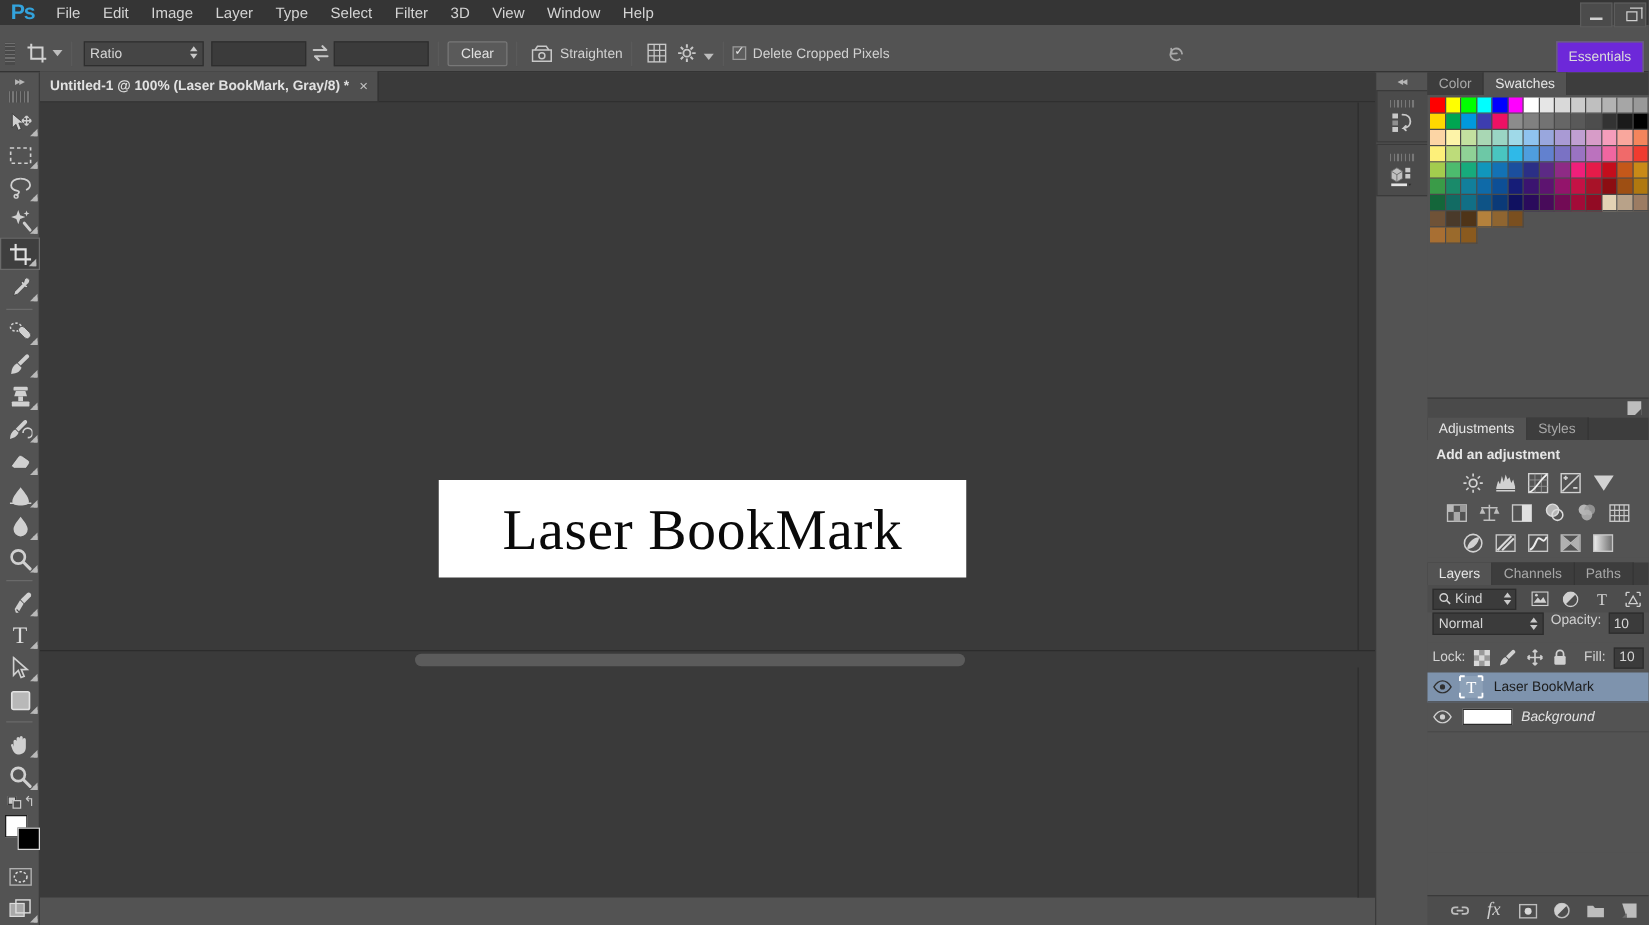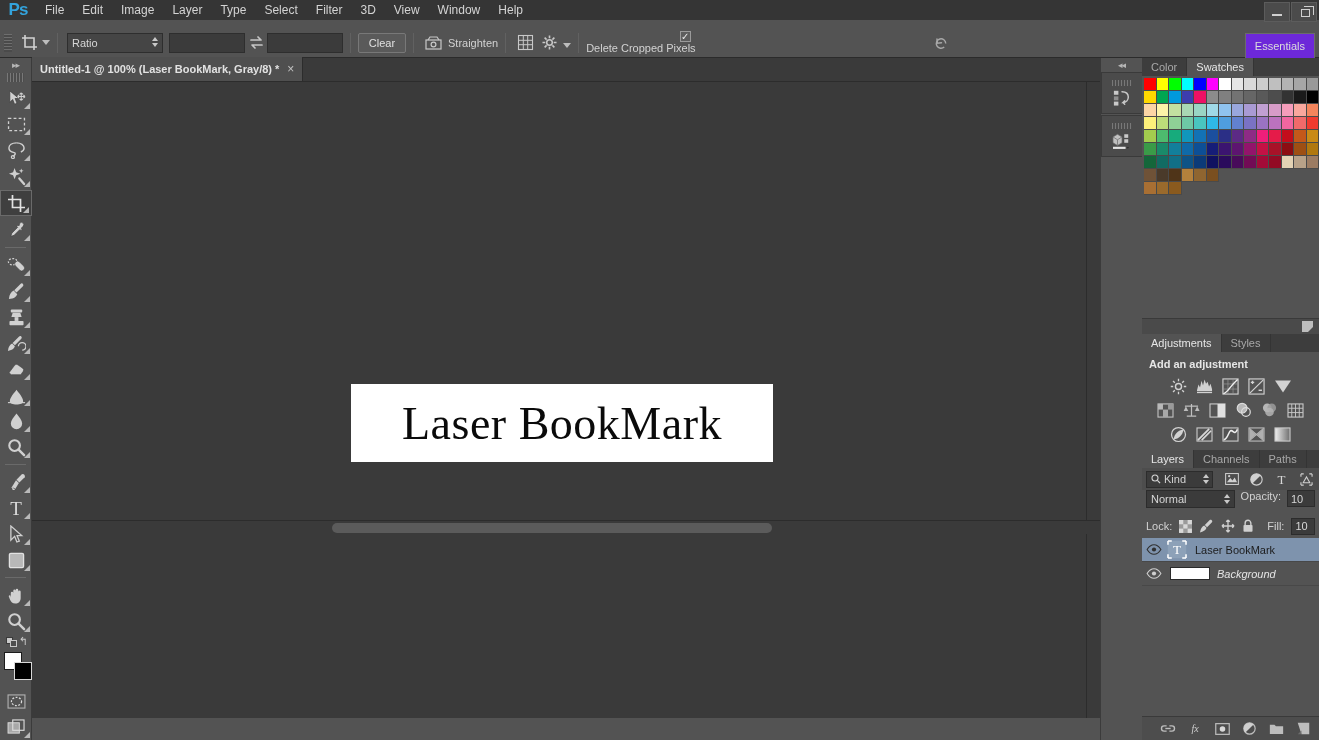--- a/index.html
+++ b/index.html
@@ -255,21 +255,21 @@
     </div>
     <div class="icon-btn">
       <svg width="15" height="15" viewBox="0 0 16 16">
         <circle cx="8" cy="8" r="3" fill="none" stroke="#c8c8c8" stroke-width="1.6"></circle>
         <path d="M8 0.5v3M8 12.5v3M0.5 8h3M12.5 8h3M2.8 2.8l2.1 2.1M11.1 11.1l2.1 2.1M13.2 2.8l-2.1 2.1M4.9 11.1l-2.1 2.1" stroke="#c8c8c8" stroke-width="1.7"></path>
       </svg>
     </div>
     <div class="tri-down" style="margin-left:2px;margin-top:6px;"></div>
 
     <div class="ob-sep"></div>
-    <div style="display:flex;align-items:flex-end;flex-direction:column;">
+    <div style="display:flex;align-items:flex-start;">
       <div class="chk"></div>
       <span class="lbl">Delete Cropped Pixels</span>
     </div>
 
     <div class="reset-ic">
       <svg width="17" height="17" viewBox="0 0 18 18">
         <path d="M13.5 9a5 5 0 1 0-1.6 3.7" fill="none" stroke="#a8a8a8" stroke-width="1.5"></path>
         <path d="M4.2 4.2 L4.6 8.6 L9 8.2" fill="none" stroke="#a8a8a8" stroke-width="1.5" stroke-linecap="round"></path>
       </svg>
     </div>
@@ -908,21 +908,21 @@
 
     <div class="lp-bottom">
       <span class="lpb-ic">
         <svg width="16" height="11" viewBox="0 0 17 12">
             <path d="M7 3.2H4.2a2.8 2.8 0 0 0 0 5.6H7" fill="none" stroke="#bdbdbd" stroke-width="1.5"></path>
             <path d="M10 3.2h2.8a2.8 2.8 0 0 1 0 5.6H10" fill="none" stroke="#bdbdbd" stroke-width="1.5"></path>
             <path d="M5.6 6h5.8" stroke="#bdbdbd" stroke-width="1.5"></path>
           </svg>
       </span>
       <span class="lpb-ic">
-        <span style="font-family:'Liberation Serif',serif;font-style:italic;font-size:10px;color:#cfcfcf;">fx</span>
+        <span style="font-family:'Liberation Serif',serif;font-style:italic;font-size:15px;color:#cfcfcf;">fx</span>
       </span>
       <span class="lpb-ic">
         <svg width="15" height="12" viewBox="0 0 16 13">
             <rect x="0.7" y="0.7" width="14.6" height="11.6" fill="none" stroke="#bdbdbd" stroke-width="1.3"></rect>
             <circle cx="8" cy="6.5" r="3" fill="#d8d8d8"></circle>
           </svg>
       </span>
       <span class="lpb-ic">
         <svg width="13" height="13" viewBox="0 0 14 14">
             <circle cx="7" cy="7" r="6.1" fill="none" stroke="#bdbdbd" stroke-width="1.3"></circle>

